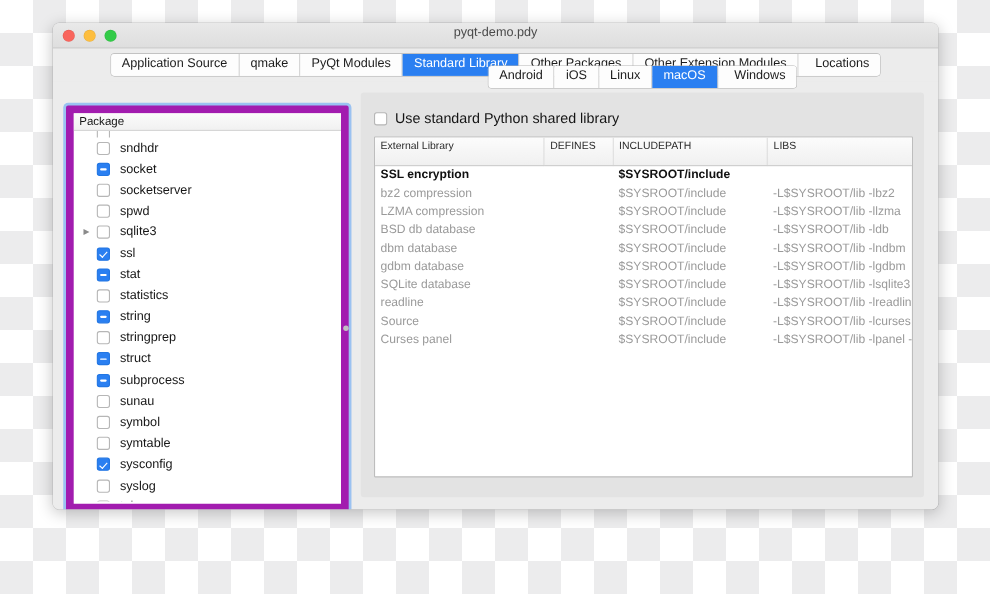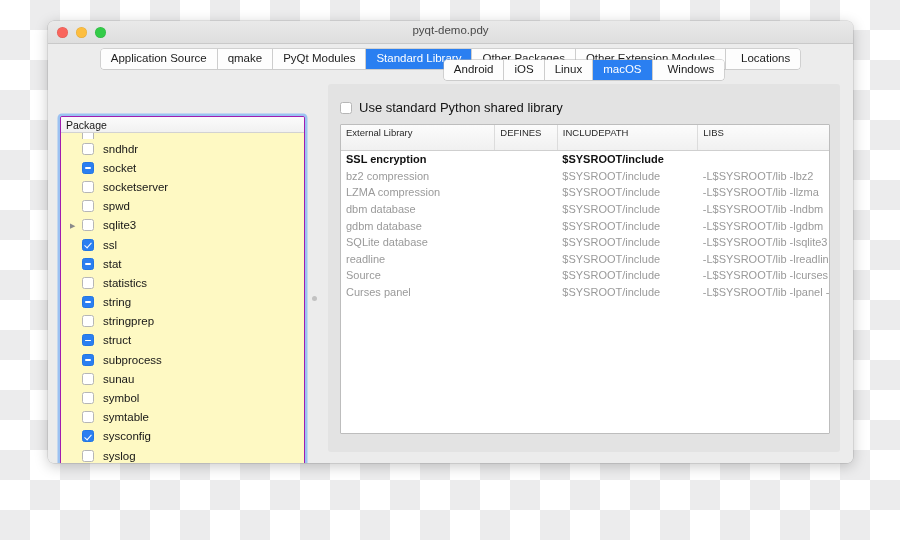--- a/index.html
+++ b/index.html
@@ -93,26 +93,25 @@
     position: relative;
     height: 390px;
     background: #ececec;
   }
 
   
   #package-panel {
     position: absolute;
     left: 12px; top: 22px;
     width: 243px; height: 355px;
-    background: #fef9c3;
-    border: 1px solid #a21caf;
+    background: #ffffff;
+    border: 7px solid #a21caf;
     border-radius: 2px;
     box-shadow: 0 0 0 2.5px rgba(90,160,245,0.55);
     overflow: hidden;
-    margin-top: 20px;
   }
   #package-header {
     height: 16px;
     background: linear-gradient(#fbfbfb, #f1f1f1);
     border-bottom: 1px solid #d2d2d2;
     font-size: 10.5px;
     color: #171717;
     padding: 2px 0 0 5px;
     box-sizing: border-box;
   }
@@ -432,20 +431,26 @@
                 <td class="col-inc">$SYSROOT/include</td>
                 <td class="col-libs">-L$SYSROOT/lib -lbz2</td>
               </tr>
               <tr class="">
                 <td class="col-lib">LZMA compression</td>
                 <td class="col-def"></td>
                 <td class="col-inc">$SYSROOT/include</td>
                 <td class="col-libs">-L$SYSROOT/lib -llzma</td>
               </tr>
               <tr class="">
+                <td class="col-lib">BSD db database</td>
+                <td class="col-def"></td>
+                <td class="col-inc">$SYSROOT/include</td>
+                <td class="col-libs">-L$SYSROOT/lib -ldb</td>
+              </tr>
+              <tr class="">
                 <td class="col-lib">dbm database</td>
                 <td class="col-def"></td>
                 <td class="col-inc">$SYSROOT/include</td>
                 <td class="col-libs">-L$SYSROOT/lib -lndbm</td>
               </tr>
               <tr class="">
                 <td class="col-lib">gdbm database</td>
                 <td class="col-def"></td>
                 <td class="col-inc">$SYSROOT/include</td>
                 <td class="col-libs">-L$SYSROOT/lib -lgdbm</td>

